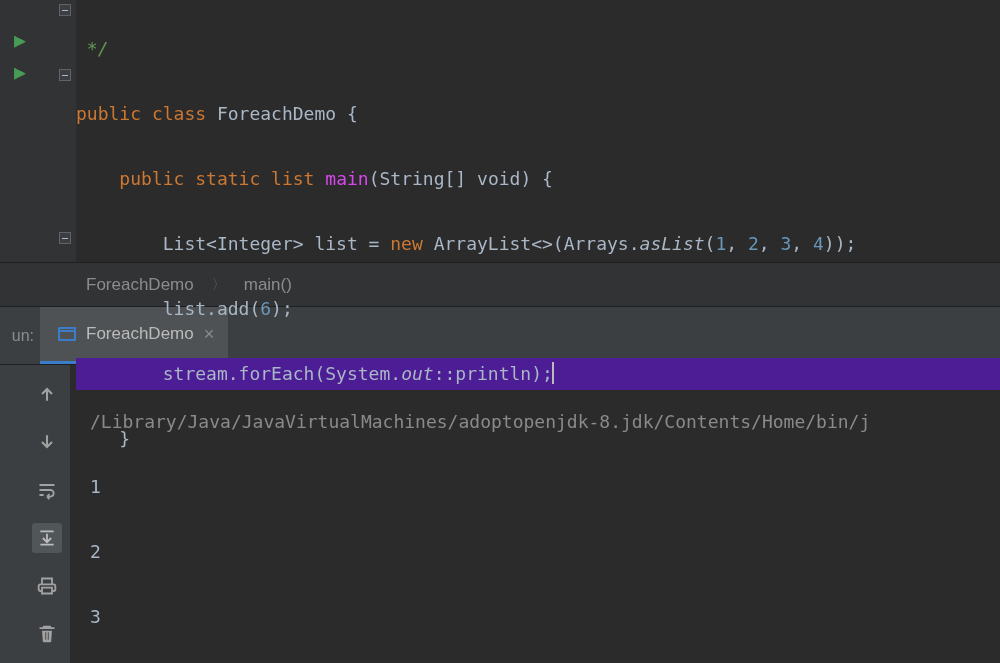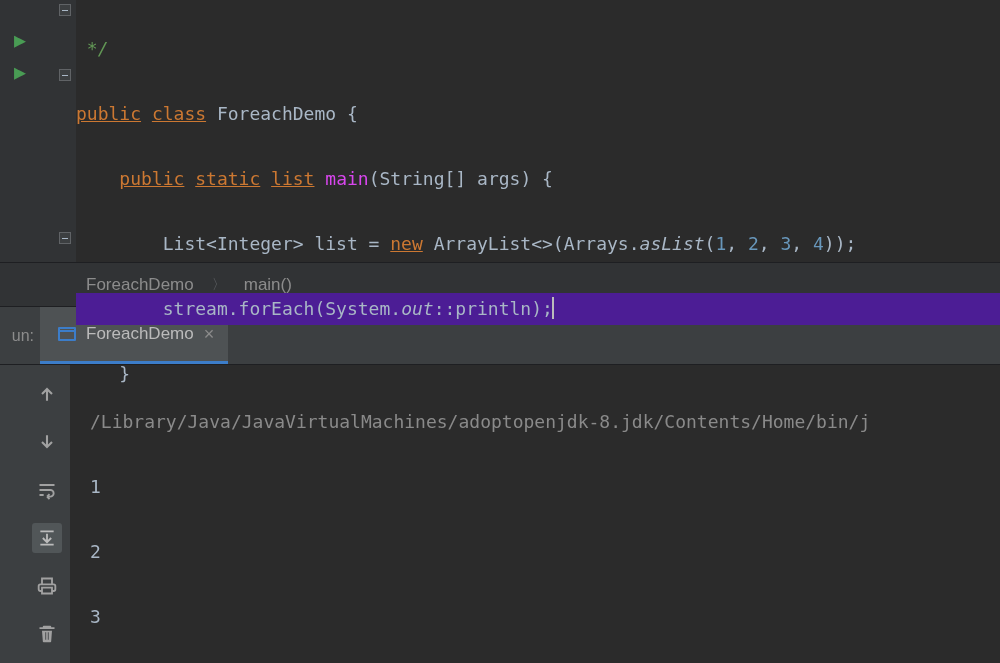--- a/index.html
+++ b/index.html
@@ -43,21 +43,21 @@
   }
   .code {
     padding-left: 0;
     white-space: pre;
     line-height: 32.5px;
     flex: 1;
     position: relative;
   }
   .code-line { height: 32.5px; }
   .hl { background: #4c1d95; }
-  .kw { color: #cc7832; text-decoration: underline; }
+  .kw { color: #cc7832; }
   .cls { color: #a9b7c6; }
   .method-decl { color: #d946ef; }
   .num { color: #6897bb; }
   .static { color: #a9b7c6; font-style: italic; margin-top: 19px; }
   .comment { color: #629755; font-style: italic; }
   .caret {
     display: inline-block; width: 2px; height: 22px; background: #bbbbbb;
     vertical-align: text-bottom; margin-left: -1px;
   }
 
@@ -142,22 +142,23 @@
     <span class="run-arrow" style="top:62px">▶</span>
   </div>
   <div class="gutter-right">
     <div class="fold-minus" style="top:4px"></div>
     <div class="fold-minus" style="top:69px"></div>
     <div class="fold-minus" style="top:232px"></div>
   </div>
   <div class="code">
 <div class="code-line"><span class="comment"> */</span></div>
 <div class="code-line"><span class="kw">public</span> <span class="kw">class</span> <span class="cls">ForeachDemo</span><span> {</span></div>
-<div class="code-line">    <span class="kw">public</span> <span class="kw">static</span> <span class="kw">list</span> <span class="method-decl">main</span><span>(String[] args) {</span></div>
+<div class="code-line">    <span class="kw">public</span> <span class="kw">static</span> <span class="kw">list</span> <span class="method-decl">main</span><span>(String[] void) {</span></div>
 <div class="code-line">        <span>List&lt;Integer&gt; list = </span><span class="kw">new</span><span> ArrayList&lt;&gt;(Arrays.</span><span class="static">asList</span><span>(</span><span class="num">1</span><span>, </span><span class="num">2</span><span>, </span><span class="num">3</span><span>, </span><span class="num">4</span><span>));</span></div>
+<div class="code-line">        <span>list.add(</span><span class="num">6</span><span>);</span></div>
 <div class="code-line hl">        <span>stream.forEach(System.</span><span class="static">out</span><span>::println);</span><span class="caret"></span></div>
 <div class="code-line">    <span>}</span></div>
   </div>
 </div>
 
 <div class="breadcrumb">
   <span>ForeachDemo</span>
   <span class="bc-sep">〉</span>
   <span>main()</span>
 </div>

